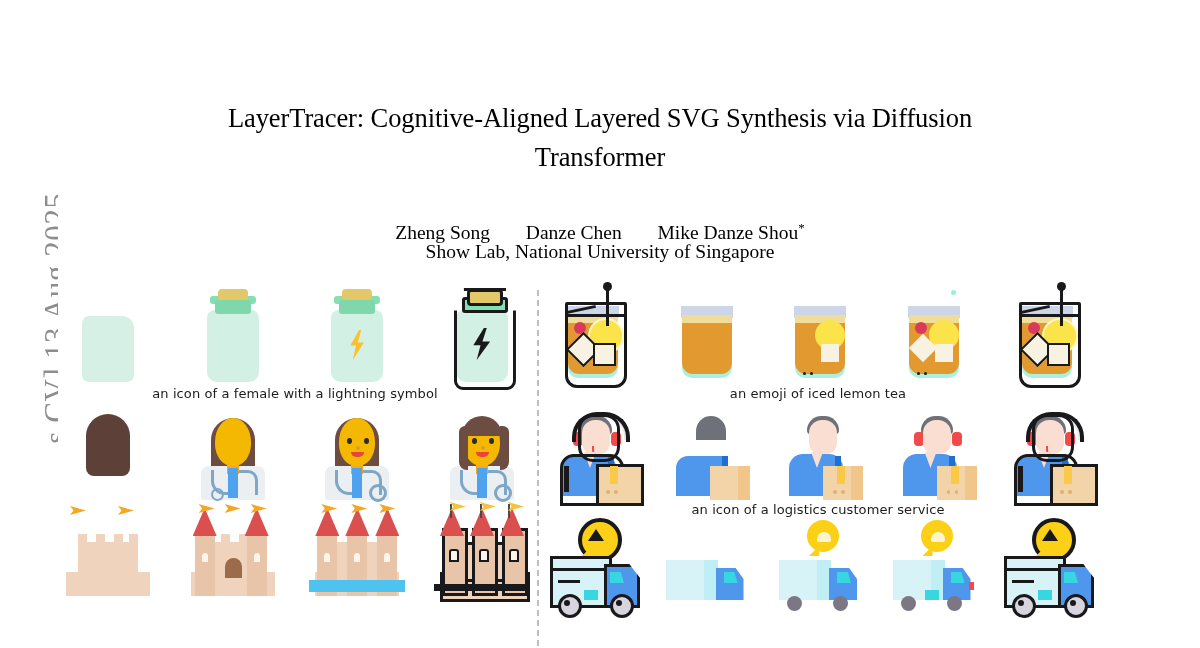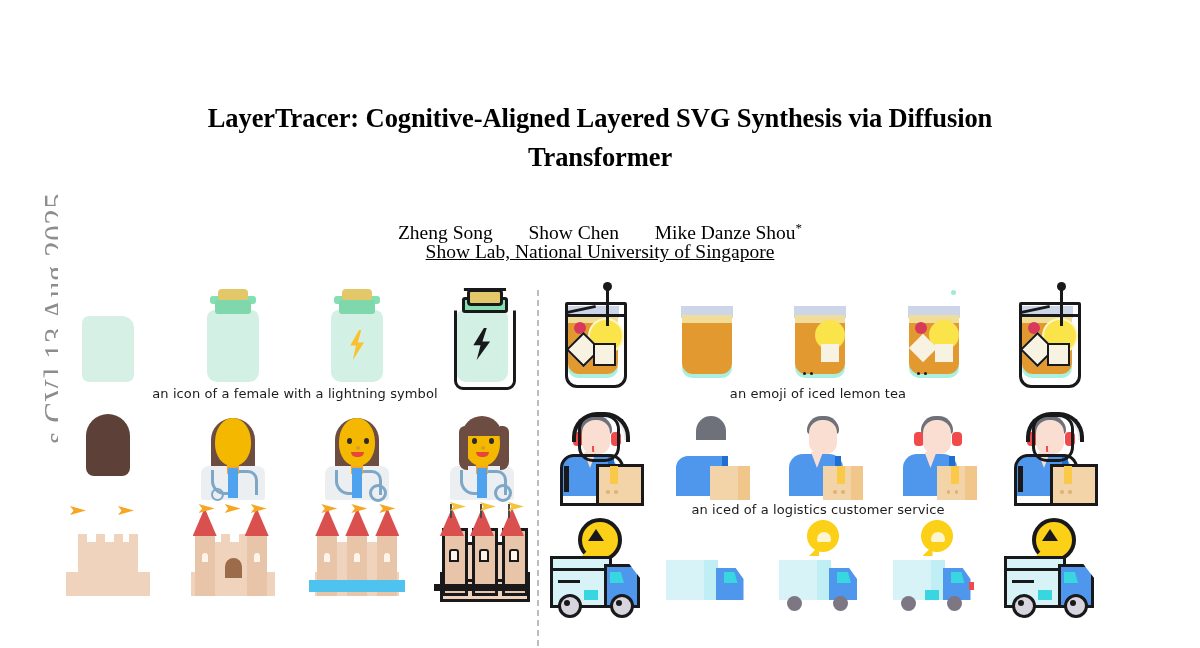--- a/index.html
+++ b/index.html
@@ -50,21 +50,21 @@
     width: 1200px;
     height: 648px;
   }
   .title {
     position: absolute;
     left: 170px;
     top: 99px;
     width: 860px;
     text-align: center;
     font-family: "Liberation Serif", serif;
-    font-weight: bold;
+    font-weight: normal;
     font-size: 26.5px;
     line-height: 39px;
     letter-spacing: -0.1px;
   }
   .authors {
     position: absolute;
     left: 170px;
     top: 214px;
     width: 860px;
     text-align: center;
@@ -76,21 +76,20 @@
   .authors .sp { display: inline-block; width: 26px; }
   .authors sup { font-size: 13px; vertical-align: super; }
   .affil {
     position: absolute;
     left: 170px;
     top: 241px;
     width: 860px;
     text-align: center;
     font-family: "Liberation Serif", serif;
     font-size: 19.5px;
-    text-decoration: underline;
   }
 
   
   .figure {
     position: absolute;
     left: 0;
     top: 288px;
     width: 1200px;
     height: 360px;
   }
@@ -324,21 +323,21 @@
 <div class="arxiv-stamp">
   <div class="txt">s.CV]  13 Aug 2025</div>
 </div>
 
 <div class="paper">
   <div class="title">LayerTracer: Cognitive-Aligned Layered SVG Synthesis via Diffusion Transformer</div>
 
   <div class="authors">
     <span class="name"><span>Zheng Song</span></span>
     <span class="sp"></span>
-    <span class="name"><span>Show Chen</span></span>
+    <span class="name"><span>Danze Chen</span></span>
     <span class="sp"></span>
     <span class="name"><span>Mike Danze Shou</span><sup>*</sup></span>
   </div>
 
   <div class="affil">Show Lab, National University of Singapore</div>
 </div>
 
 <div class="figure">
 
   <div class="divider"></div>
@@ -689,21 +688,21 @@
             <div class="s ag-sleeve"></div>
             <div class="s ag-ol-head"></div>
             <div class="s ag-ol-hs"></div>
             <div class="s ag-ol-box"></div>
             <div class="s ag-tape"></div>
             <div class="s ag-boxdot a"></div>
             <div class="s ag-boxdot b"></div>
           </div>
         </div>
       </div>
-      <div class="caption">an iced of a logistics customer service</div>
+      <div class="caption">an icon of a logistics customer service</div>
     </div>
 
     <div class="row">
       <div class="cells">
         <div class="cell cell-r">
           <div class="art">
             <div class="s bub-ol"></div>
             <div class="s bub-tail"></div>
             <div class="s bub-in-ol"></div>
             <div class="s tk-box-lt"></div>

